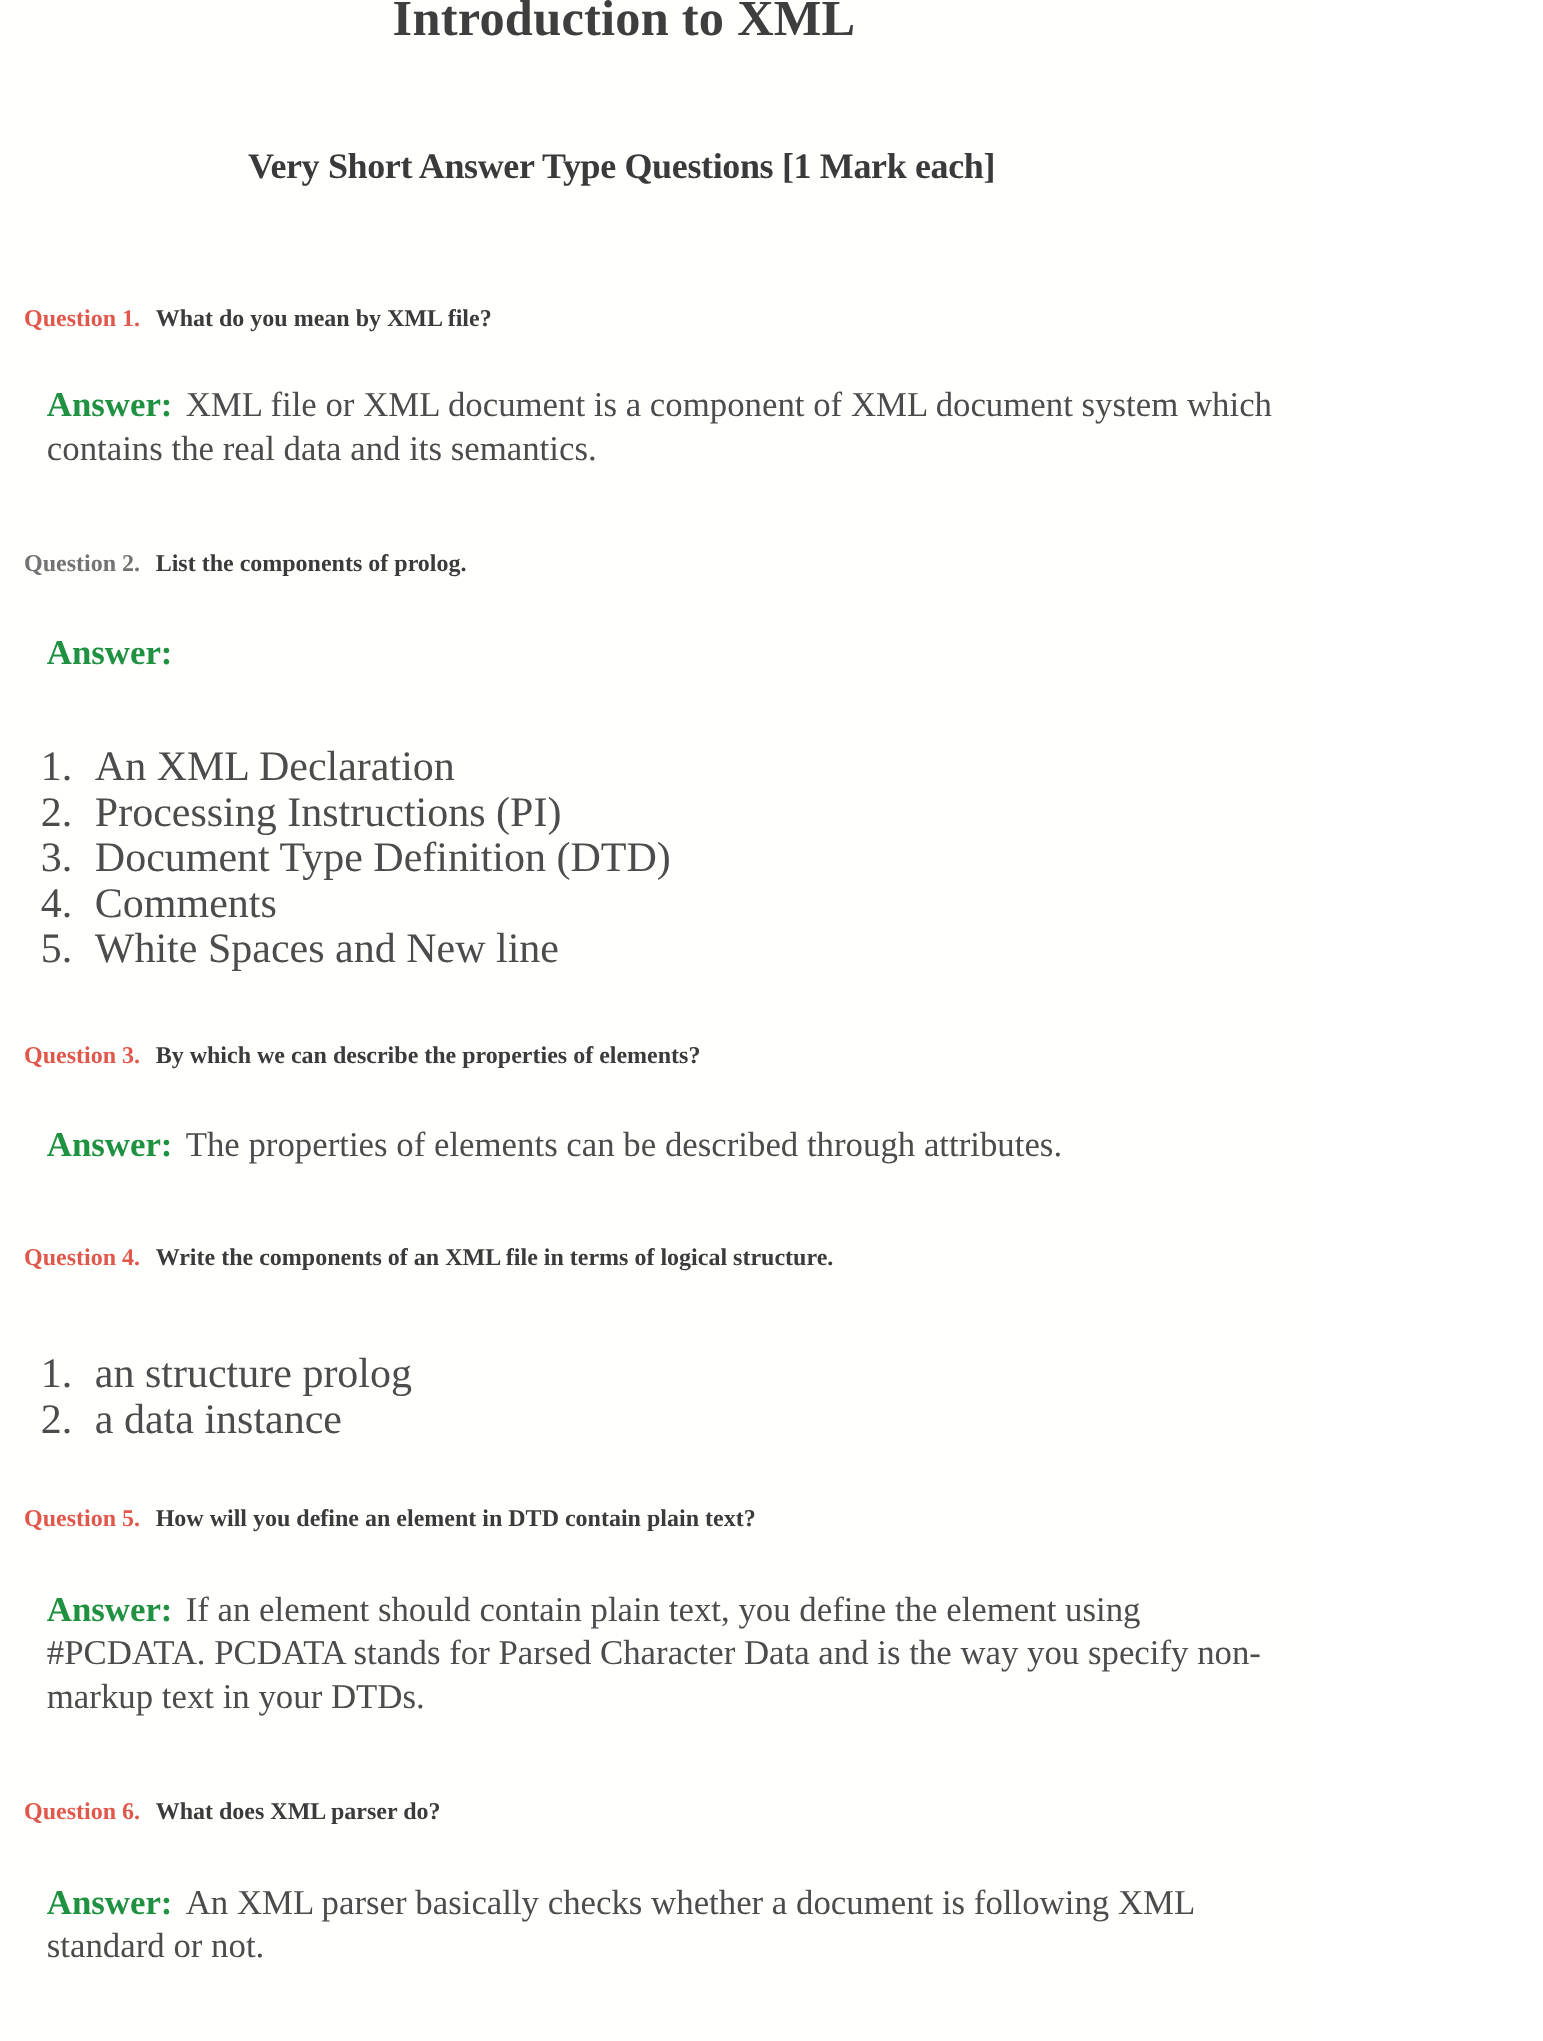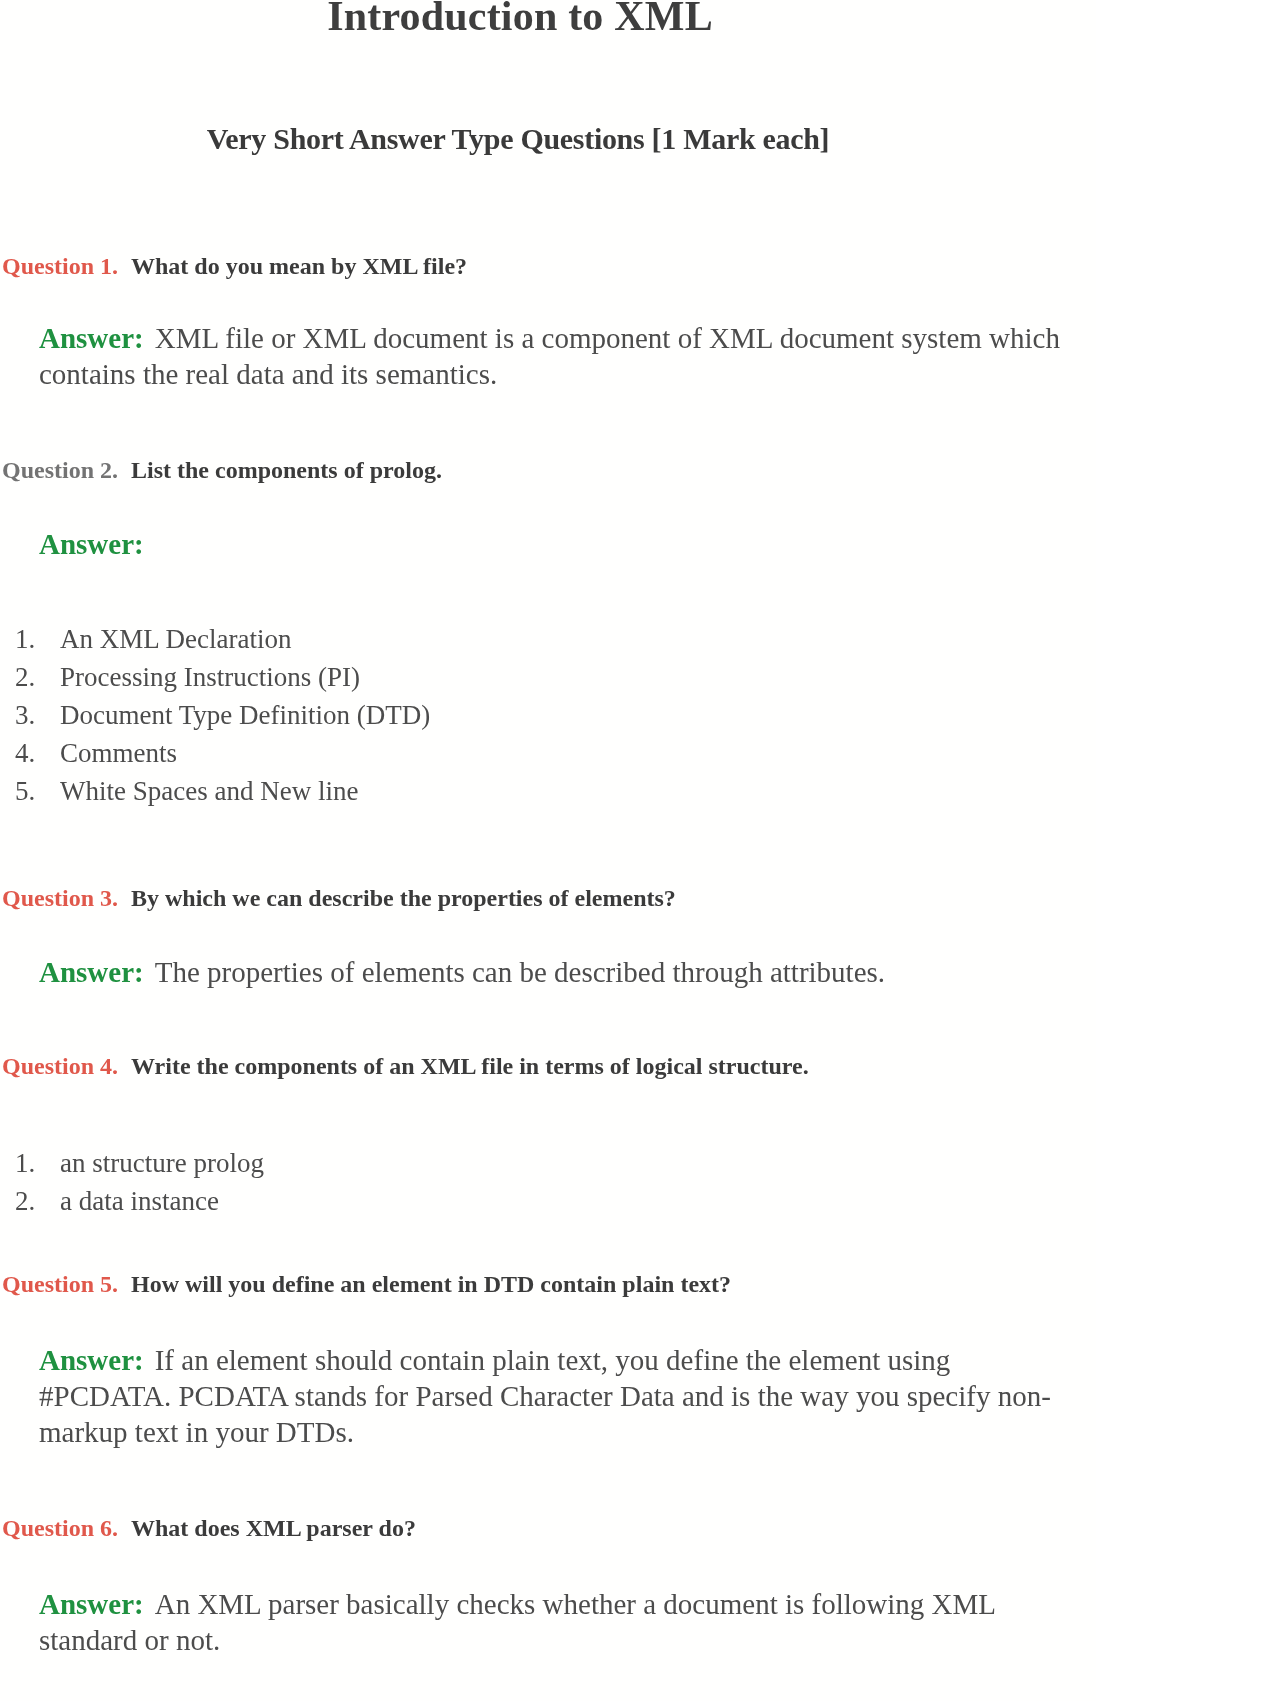--- a/index.html
+++ b/index.html
@@ -26,42 +26,42 @@
     margin: 80px 0 0 0;
     text-align: center;
     font-size: 30px;
     font-weight: bold;
     line-height: 40px;
     letter-spacing: -0.3px;
     color: #3a3a3a;
     transform: translateX(-30px);
   }
   .q {
-    padding-left: 2px;
-    font-size: 24px;
+    padding-left: 20px;
+    font-size: 20px;
     font-weight: bold;
     line-height: 36px;
     white-space: nowrap;
     color: #3b3b3b;
   }
   .q-label { padding-right: 13px; }
   .a {
     padding-left: 3px;
     font-size: 29px;
     line-height: 36px;
     white-space: nowrap;
     color: #4c4c4c;
     margin-left: 36px;
   }
   .a-label { font-weight: bold; padding-right: 11px; }
   .list {
     margin: 0;
-    padding: 0 0 0 15px;
+    padding: 0 0 0 34px;
     list-style: none;
-    font-size: 27px;
+    font-size: 35px;
     line-height: 38px;
     white-space: nowrap;
     color: #4c4c4c;
   }
   .list .num { display: inline-block; width: 45px; }
 </style>
 </head>
 <body>
 
 <div class="page">
@@ -88,21 +88,21 @@
     </div>
   </div>
   <ol class="list" style="margin-top:58px">
     <li><span class="num">1.</span><span>An XML Declaration</span></li>
     <li><span class="num">2.</span><span>Processing Instructions (PI)</span></li>
     <li><span class="num">3.</span><span>Document Type Definition (DTD)</span></li>
     <li><span class="num">4.</span><span>Comments</span></li>
     <li><span class="num">5.</span><span>White Spaces and New line</span></li>
   </ol>
 
-  <div class="q" style="margin-top:70px">
+  <div class="q" style="margin-top:52px">
     <span class="q-label" style="color: rgb(224, 88, 75);">Question 3.</span><span>By which we can describe the properties of elements?</span>
   </div>
   <div class="a" style="margin-top:38px">
     <div>
       <span class="a-label" style="color: rgb(31, 145, 64);">Answer:</span><span>The properties of elements can be described through attributes.</span>
     </div>
   </div>
 
   <div class="q" style="margin-top:58px">
     <span class="q-label" style="color: rgb(224, 88, 75);">Question 4.</span><span>Write the components of an XML file in terms of logical structure.</span>

